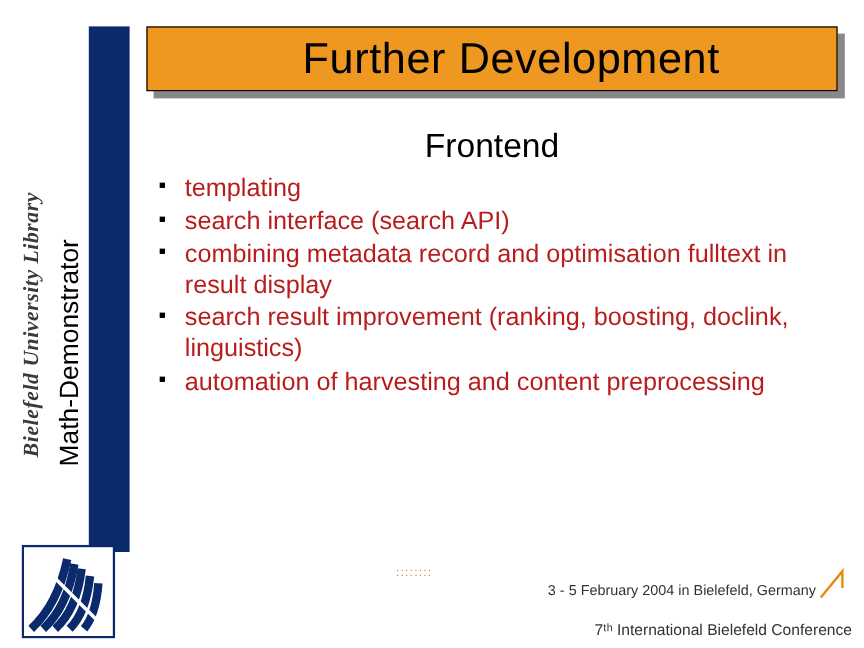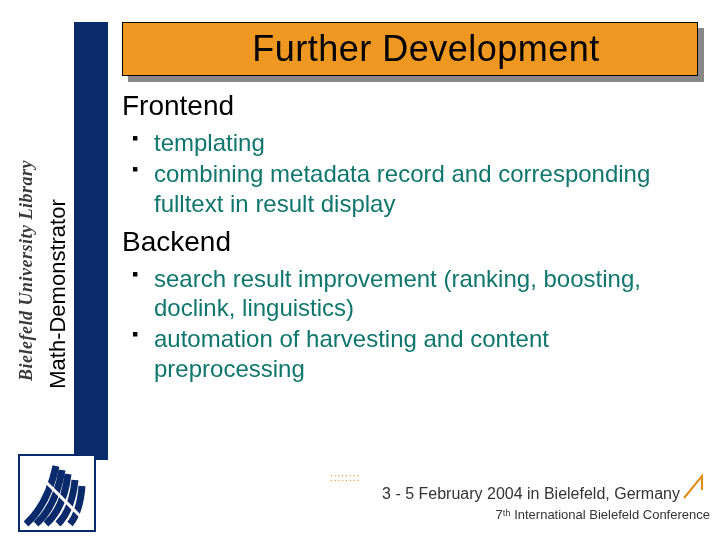--- a/index.html
+++ b/index.html
@@ -81,35 +81,35 @@
     color: #3a3a3a;
     letter-spacing: 0.5px;
   }
   .content {
     position: absolute;
     top: 82px;
     left: 122px;
     width: 576px;
   }
   .section-heading {
-    text-align: left;
+    text-align: center;
     font-size: 28px;
     color: #000;
-    margin: 8px 0 6px 0;
+    margin: 24px 0 6px 0;
   }
   ul.bullets {
     list-style: none;
     padding-left: 6px;
   }
   ul.bullets li {
     position: relative;
     padding-left: 26px;
-    font-size: 24px;
+    font-size: 21px;
     line-height: 1.22;
-    color: #0f766e;
+    color: #b91c1c;
     margin-bottom: 2px;
   }
   ul.bullets li::before {
     content: "▪";
     position: absolute;
     left: 4px;
     top: 0;
     font-size: 18px;
     color: #000;
   }
@@ -127,24 +127,24 @@
     width: 380px;
     height: 60px;
   }
   .footer .dots {
     font-size: 10px;
     letter-spacing: 1px;
     color: #e58a12;
     margin-bottom: 2px;
   }
   .footer .dates {
-    font-size: 16px;
+    font-size: 12px;
     color: #333;
     text-align: right;
-    margin-bottom: 4px;
+    margin-bottom: 18px;
     padding-right: 30px;
   }
   .footer .conf {
     font-size: 13px;
     color: #333;
     text-align: right;
     padding-right: 0;
   }
   .footer-arrow {
     position: absolute;
@@ -169,23 +169,23 @@
 </div>
 
 <div class="side-label">
   <span>Math-Demonstrator</span>
 </div>
 
 <div class="content">
   <div class="section-heading">Frontend</div>
   <ul class="bullets">
     <li>templating</li>
-    <li>combining metadata record and corresponding fulltext in result display</li>
+    <li>search interface (search API)</li>
+    <li>combining metadata record and optimisation fulltext in result display</li>
   </ul>
-  <div class="section-heading">Backend</div>
   <ul class="bullets">
     <li>search result improvement (ranking, boosting, doclink, linguistics)</li>
     <li>automation of harvesting and content preprocessing</li>
   </ul>
 </div>
 
 <div class="logo">
   <svg viewBox="0 0 78 78">
     <rect x="1" y="1" width="76" height="76" fill="#fff" stroke="#0a2a6b" stroke-width="2"></rect>
     <path d="M 8 70 Q 30 50 38 12" stroke="#0a2a6b" stroke-width="7" fill="none"></path>

